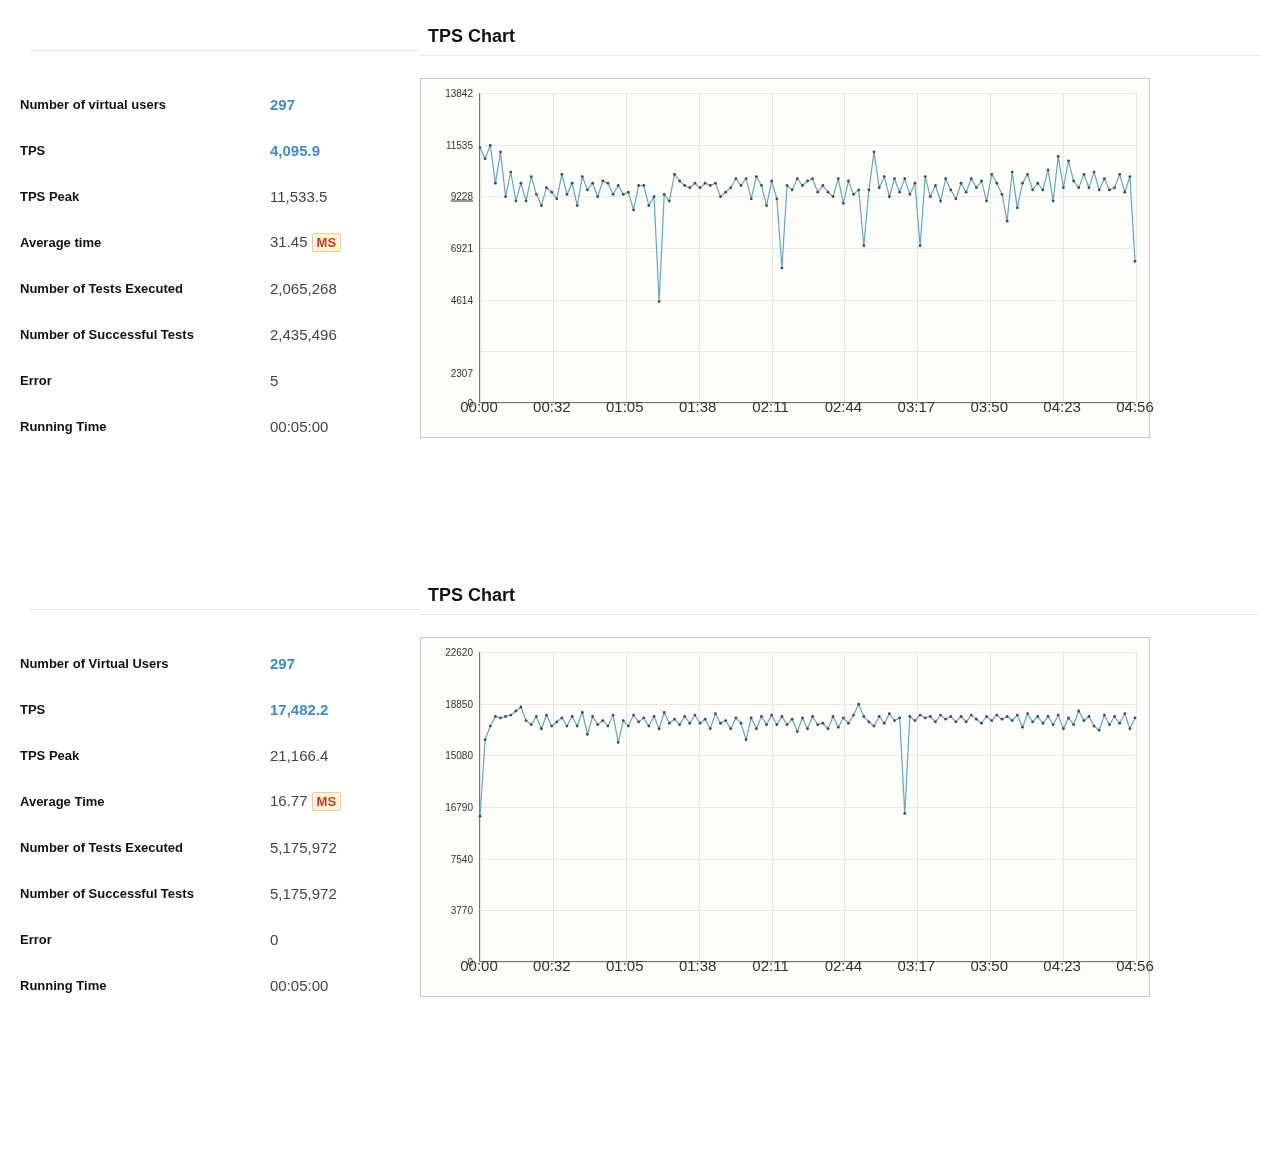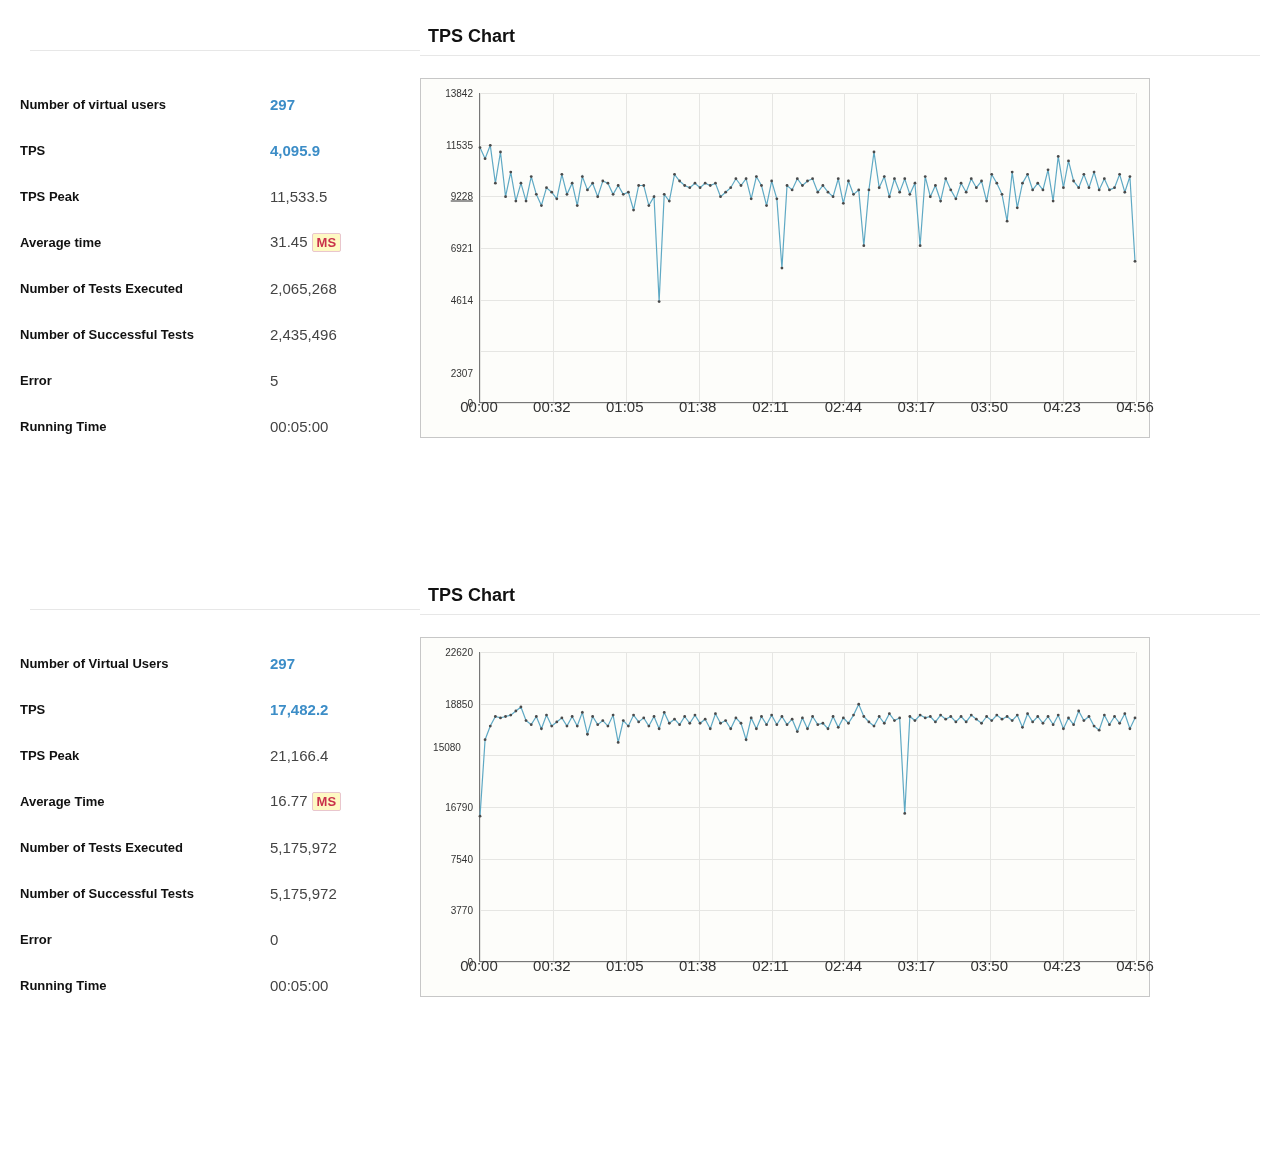--- a/index.html
+++ b/index.html
@@ -435,21 +435,21 @@
               <circle cx="640.6" cy="71.5" r="1.4"></circle>
               <circle cx="645.8" cy="61.9" r="1.4"></circle>
               <circle cx="650.9" cy="77.0" r="1.4"></circle>
               <circle cx="656.0" cy="66.1" r="1.4"></circle>
             </svg>
           </div>
           <div class="ytick" style="top: 324px;">0</div>
           <div class="ytick" style="top: 272.333px;">3770</div>
           <div class="ytick" style="top: 220.667px;">7540</div>
           <div class="ytick" style="top: 169px;">16790</div>
-          <div class="ytick" style="top: 109px; text-align: center;">15080</div>
+          <div class="ytick" style="top: 117px;">15080</div>
           <div class="ytick" style="top: 65.6667px;">18850</div>
           <div class="ytick" style="top: 14px;">22620</div>
           <div class="xtick" style="left: 58px;">00:00</div>
           <div class="xtick" style="left: 130.889px;">00:32</div>
           <div class="xtick" style="left: 203.778px;">01:05</div>
           <div class="xtick" style="left: 276.667px;">01:38</div>
           <div class="xtick" style="left: 349.556px;">02:11</div>
           <div class="xtick" style="left: 422.444px;">02:44</div>
           <div class="xtick" style="left: 495.333px;">03:17</div>
           <div class="xtick" style="left: 568.222px;">03:50</div>

